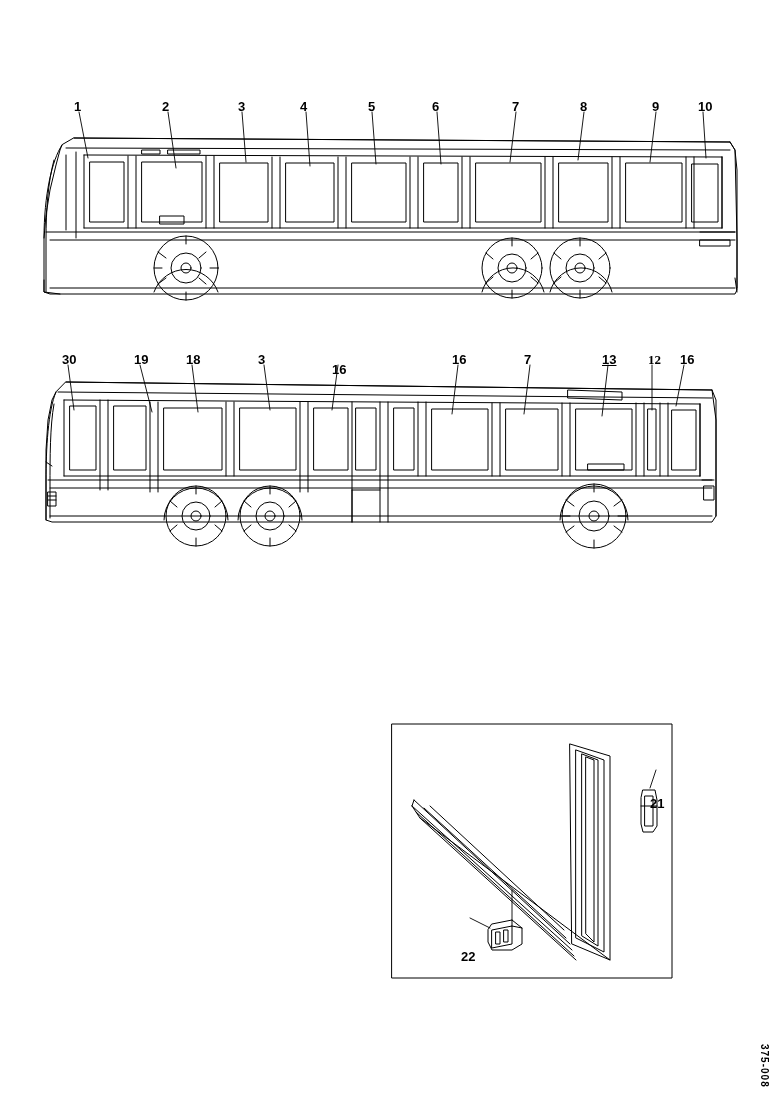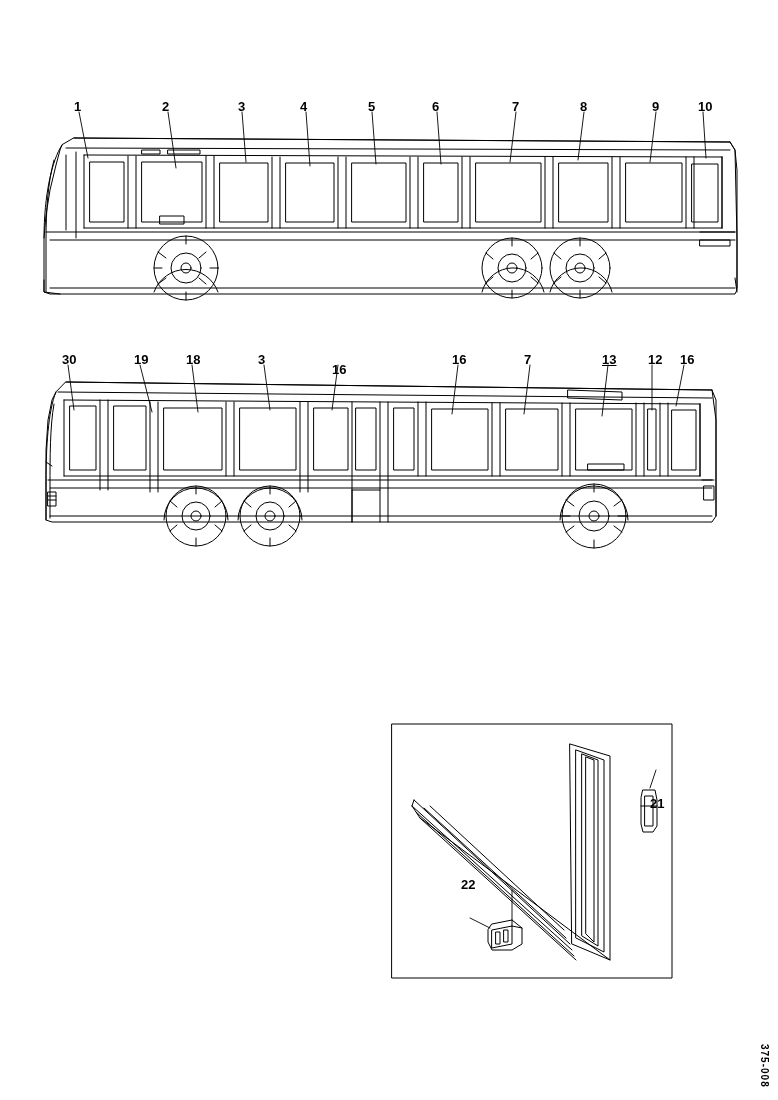--- a/index.html
+++ b/index.html
@@ -321,21 +321,21 @@
   <div class="callout" style="left:698px; top:100px;">10</div>
 
   <div class="callout" style="left:62px;  top:353px;">30</div>
   <div class="callout" style="left:134px; top:353px;">19</div>
   <div class="callout" style="left:186px; top:353px;">18</div>
   <div class="callout" style="left:258px; top:353px;">3</div>
   <div class="callout" style="left:332px; top:363px;">16</div>
   <div class="callout" style="left:452px; top:353px;">16</div>
   <div class="callout" style="left:524px; top:353px;">7</div>
   <div class="callout" style="left:602px; top:353px;text-decoration:underline;">13</div>
-  <div class="callout" style="left:648px; top:353px;">12</div>
+  <div class="callout" style="left:648px; top:353px;font-family:Liberation Serif, serif;">12</div>
   <div class="callout" style="left:680px; top:353px;">16</div>
 
   <div class="callout" style="left:650px; top:757px;margin-top:40px;">21</div>
-  <div class="callout" style="left:461px; top:878px;">22</div>
+  <div class="callout" style="left:461px; top:950px;">22</div>
 
   <div class="plate-code">375-008</div>
 
 </div>
 
 </body></html>

